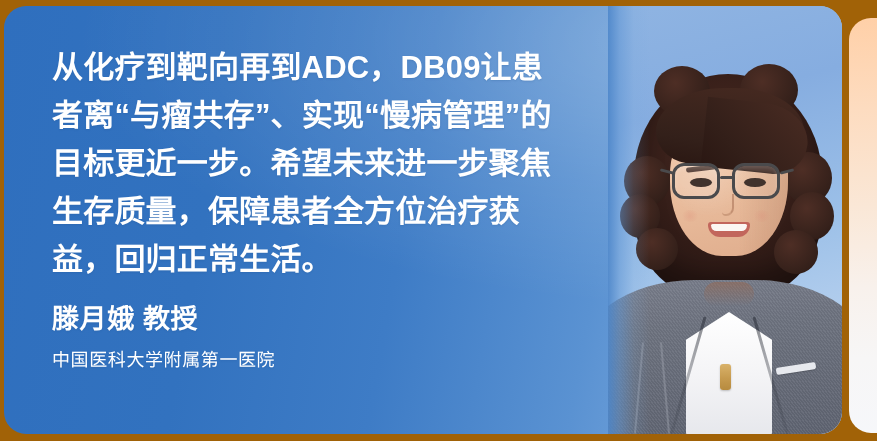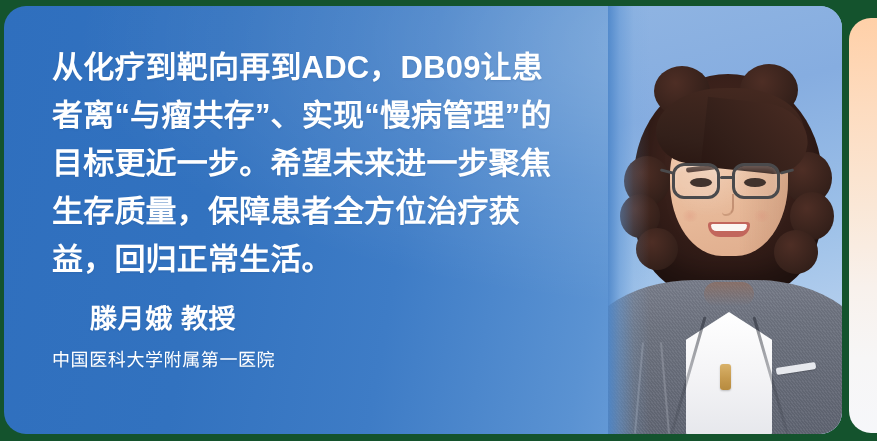--- a/index.html
+++ b/index.html
@@ -11,21 +11,21 @@
     overflow: hidden;
     background: #ffffff;
     font-family: "Liberation Sans", "DejaVu Sans", sans-serif;
   }
 
   
   .stage {
     position: relative;
     width: 877px;
     height: 441px;
-    background: #14532d;
+    background: #a16207;
     overflow: hidden;
   }
 
   
   .peach-card {
     position: absolute;
     left: 849px;
     top: 18px;
     width: 140px;
     height: 415px;
@@ -99,21 +99,20 @@
     width: 600px;
   }
 
   .speaker-name {
     font-size: 27px;
     line-height: 38px;
     font-weight: 700;
     color: #ffffff;
     letter-spacing: 0.6px;
     text-shadow: 0 1px 2px rgba(25,70,130,0.18);
-    margin-left: 38px;
   }
 
   .speaker-affiliation {
     font-size: 18px;
     line-height: 44px;
     font-weight: 400;
     color: #ffffff;
     letter-spacing: 0.6px;
     text-shadow: 0 1px 2px rgba(25,70,130,0.16);
   }

